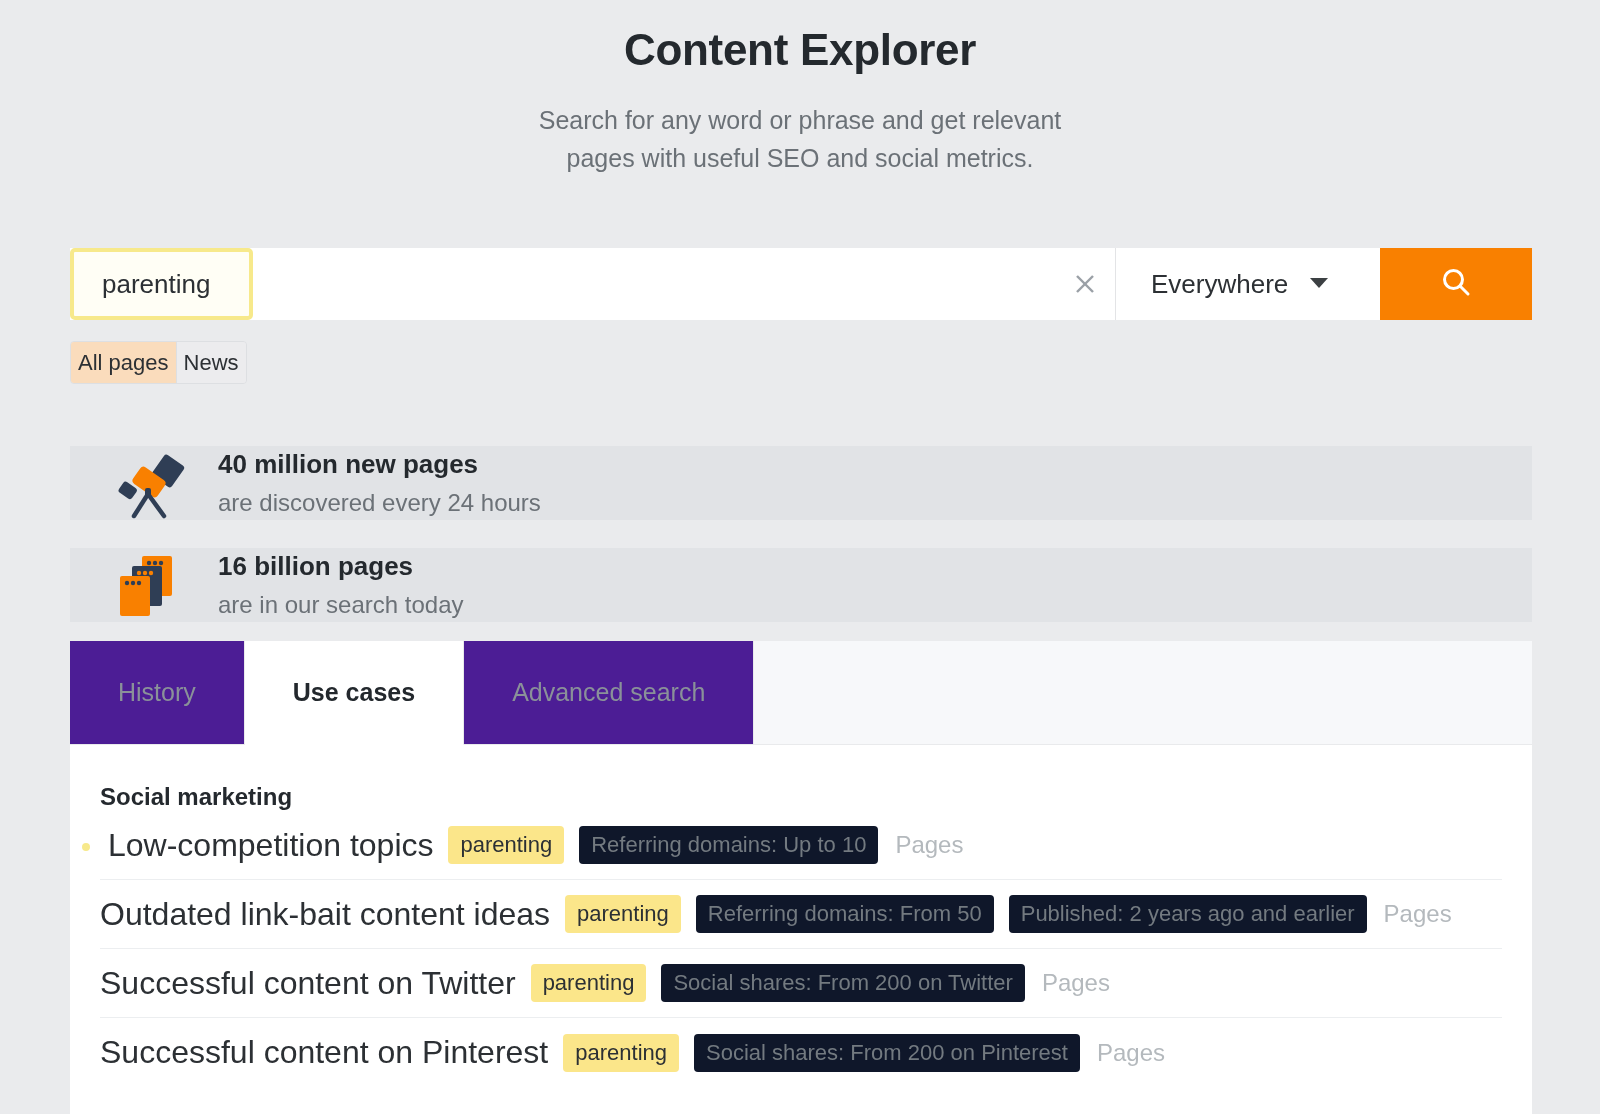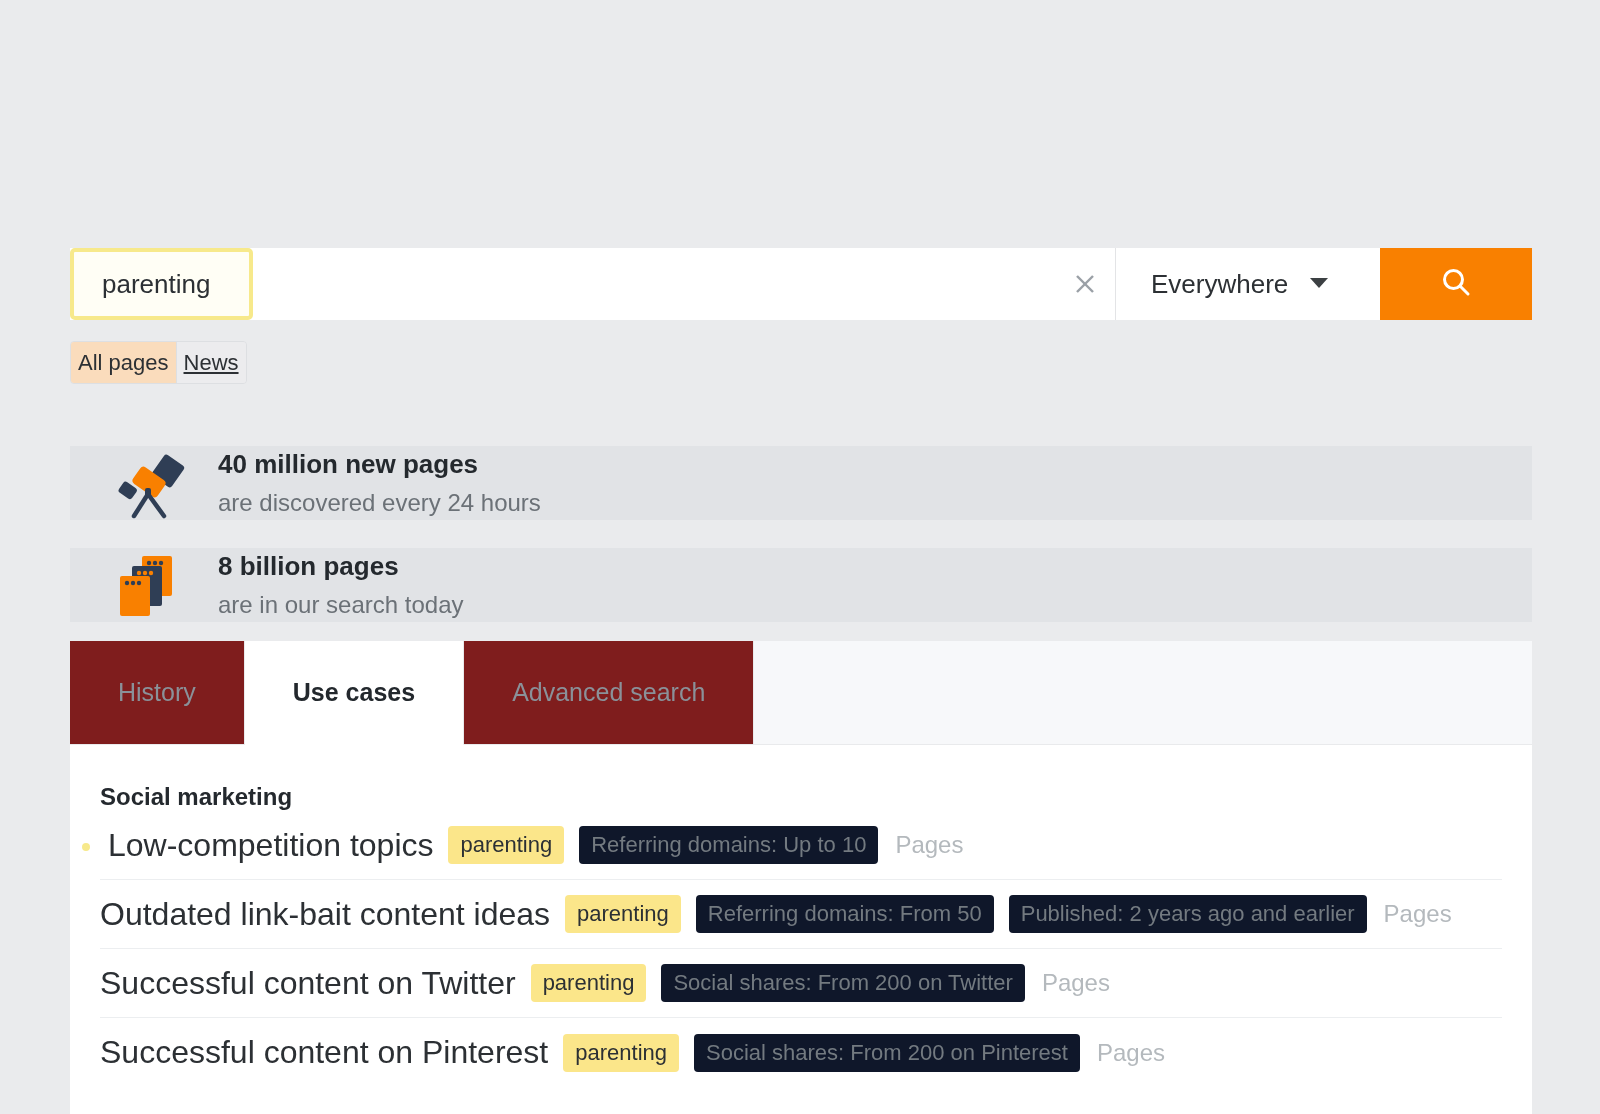--- a/index.html
+++ b/index.html
@@ -67,21 +67,21 @@
     position: absolute; left: 70px; top: 341px;
     display: flex; border-radius: 4px; overflow: hidden;
     border: 1px solid #dddfe2;
   }
   .seg {
     padding: 0 7px; height: 41px; line-height: 41px;
     font-size: 22px; color: #2c3034; cursor: pointer;
     background: #ececee;
   }
   .seg.active { background: #fadcbc; }
-  .seg + .seg { border-left: 1px solid #dddfe2; text-decoration: underline; }
+  .seg + .seg { border-left: 1px solid #dddfe2; }
 
   
   .stats {
     position: absolute; left: 70px; top: 446px;
     width: 1462px; display: flex; gap: 28px; flex-direction: column;
   }
   .stat-card {
     flex: 1; height: 143px; background: #e1e3e6;
     display: flex; align-items: center; padding-left: 42px; gap: 32px;
   }
@@ -94,21 +94,21 @@
     position: absolute; left: 70px; top: 641px;
     width: 1462px; height: 473px; background: #fff;
   }
   .tabs {
     display: flex; height: 104px; background: #f7f8fa;
     border-bottom: 1px solid #e9eaec;
   }
   .tab {
     display: flex; align-items: center; padding: 0 48px;
     font-size: 25px; color: #8a9199; cursor: pointer;
-    border-right: 1px solid #e9eaec; background: #7f1d1d;
+    border-right: 1px solid #e9eaec; background: #4c1d95;
   }
   .tab.active {
     background: #fff; color: #23282d; font-weight: bold;
     border-bottom: 1px solid #fff; margin-bottom: -1px;
   }
   .group-title {
     padding: 38px 0 0 30px; font-size: 24px;
     font-weight: bold; color: #24292e;
   }
 
@@ -133,20 +133,27 @@
     border: 4px solid #f7e98b; border-radius: 6px;
     background: #fffef5; pointer-events: none; z-index: 0;
   }
   .case-row > * { position: relative; z-index: 1; }
 </style>
 </head>
 <body>
 
 <div class="page">
 
+  <div class="header">
+    <div class="title">Content Explorer</div>
+    <div class="subtitle">
+      <div>Search for any word or phrase and get relevant</div>
+      <div>pages with useful SEO and social metrics.</div>
+    </div>
+  </div>
 
   <div class="search-row">
     <div class="search-input-wrap">
       <div class="search-highlight"></div>
       <input class="search-text" type="text" value="parenting" style="">
     </div>
     <div class="clear-btn">
       <span>
         <svg width="30" height="30" viewBox="0 0 30 30">
           <line x1="7" y1="7" x2="23" y2="23" stroke="#9aa0a6" stroke-width="2.4"></line>
@@ -205,21 +212,21 @@
           <circle cx="27" cy="25" r="2.2" fill="#f98000"></circle>
             <circle cx="33" cy="25" r="2.2" fill="#f98000"></circle>
             <circle cx="39" cy="25" r="2.2" fill="#f98000"></circle>
           <rect x="8" y="28" width="30" height="40" rx="2" fill="#f98000"></rect>
           <circle cx="15" cy="35" r="2.2" fill="#2f3e55"></circle>
             <circle cx="21" cy="35" r="2.2" fill="#2f3e55"></circle>
             <circle cx="27" cy="35" r="2.2" fill="#2f3e55"></circle>
         </svg>
       </div>
       <div>
-        <div class="stat-title">8 billion pages</div>
+        <div class="stat-title">16 billion pages</div>
         <div class="stat-sub">are in our search today</div>
       </div>
     </div>
   </div>
 
   <div class="panel">
     <div class="tabs">
       <div class="tab">History</div>
       <div class="tab active">Use cases</div>
       <div class="tab">Advanced search</div>

